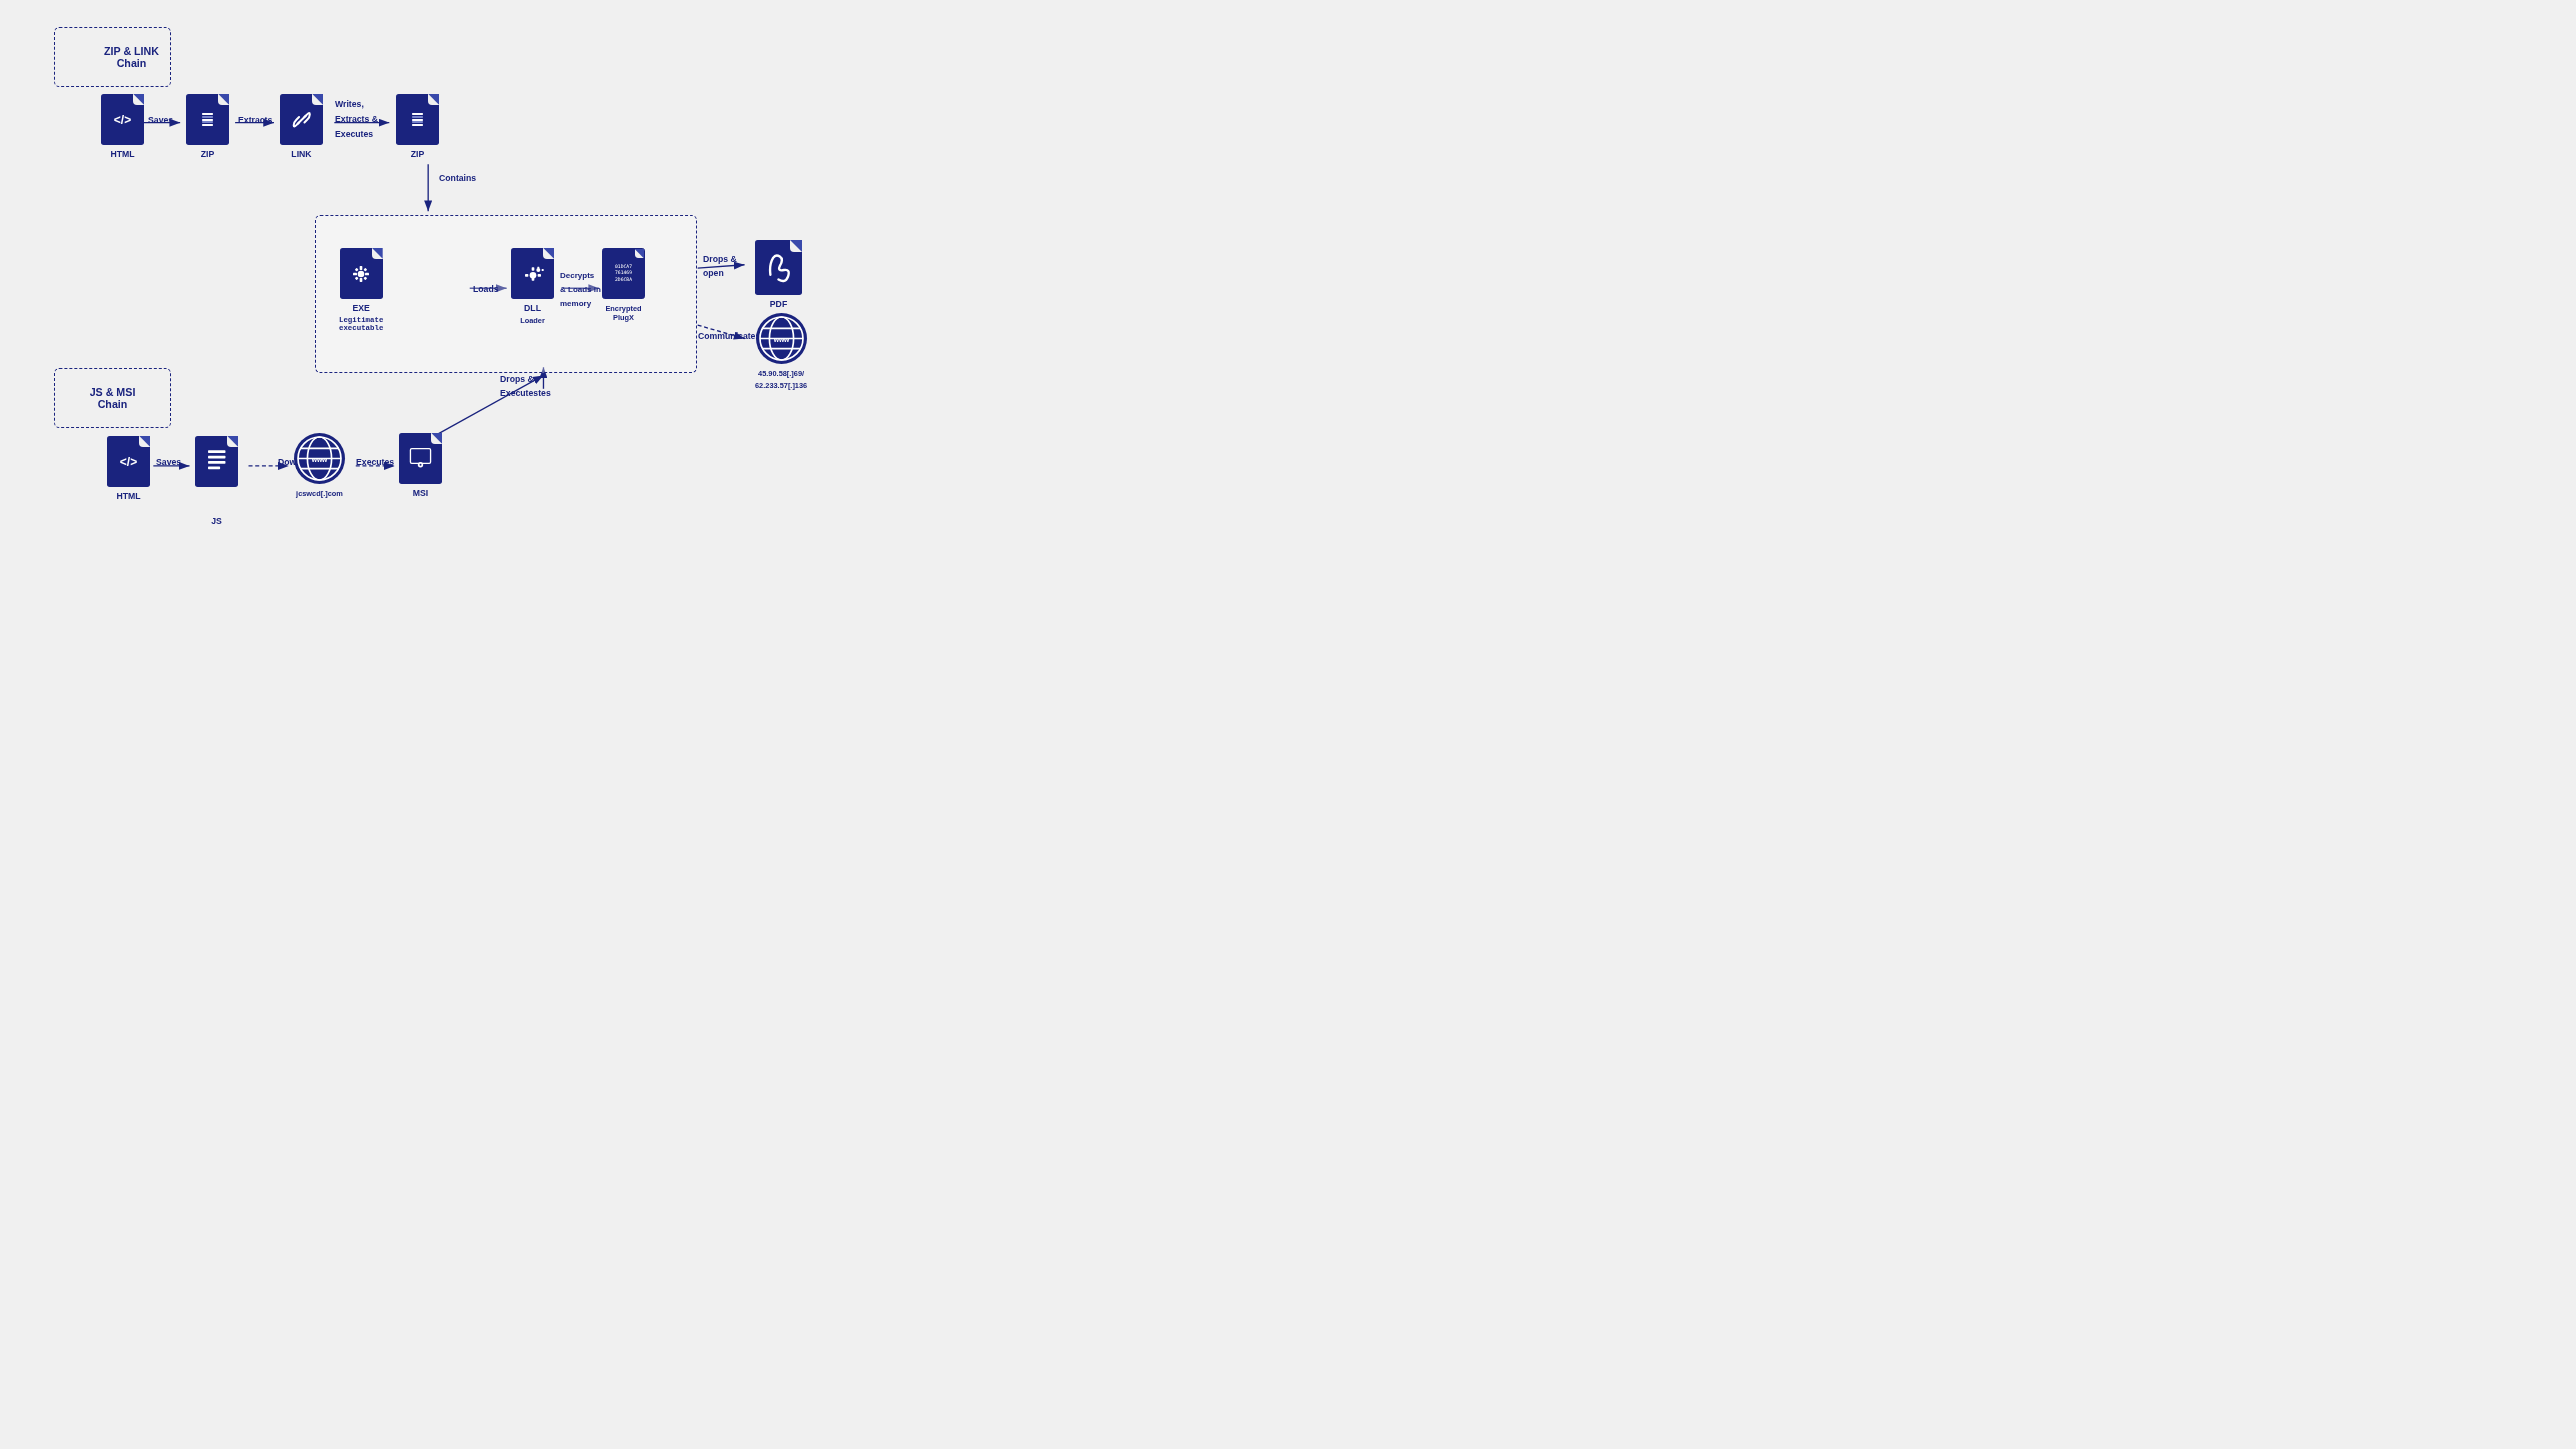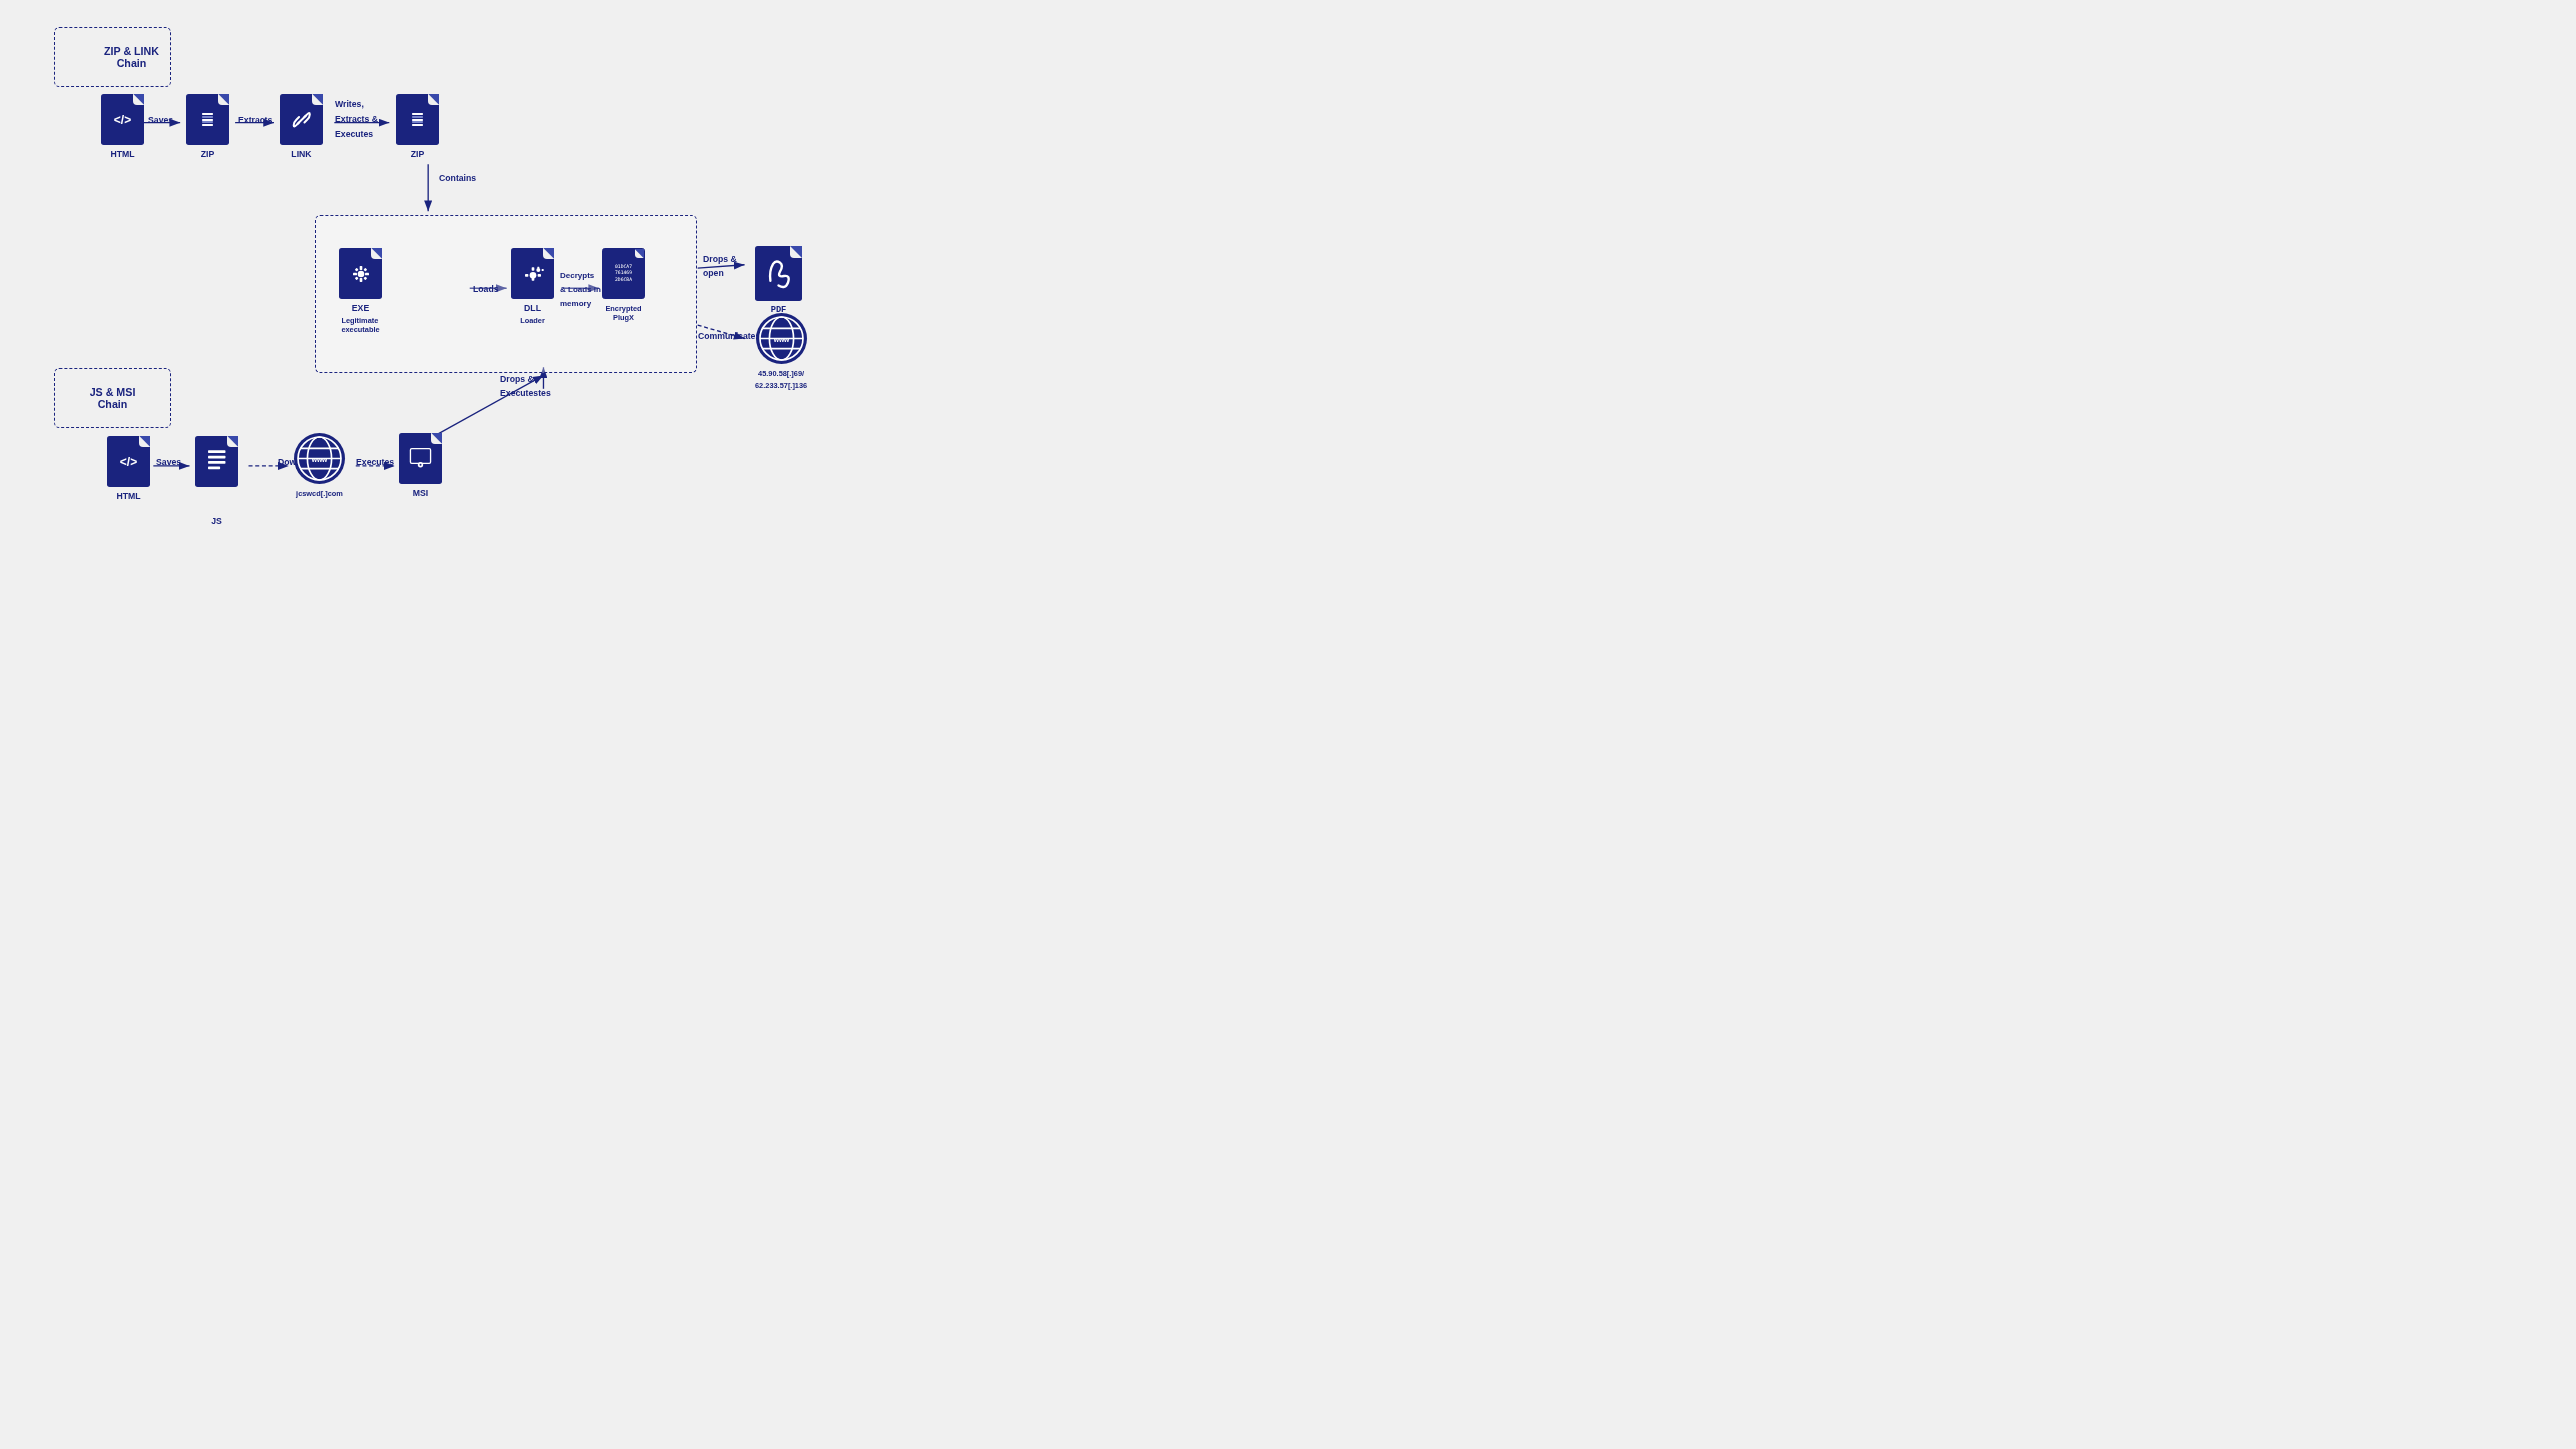--- a/index.html
+++ b/index.html
@@ -303,21 +303,21 @@
           <rect x="6" y="16" width="6" height="4" rx="1"></rect>
           <rect x="24" y="16" width="6" height="4" rx="1"></rect>
           <rect x="9.5" y="9.5" width="4" height="4" rx="1" transform="rotate(45 11.5 11.5)"></rect>
           <rect x="22.5" y="22.5" width="4" height="4" rx="1" transform="rotate(45 24.5 24.5)"></rect>
           <rect x="22.5" y="9.5" width="4" height="4" rx="1" transform="rotate(45 24.5 11.5)"></rect>
           <rect x="9.5" y="22.5" width="4" height="4" rx="1" transform="rotate(45 11.5 24.5)"></rect>
         </g>
       </svg>
     </div>
     <span class="file-label">EXE</span>
-    <span class="file-sublabel" style="text-align:left;white-space:pre-line;">Legitimate
+    <span class="file-sublabel" style="text-align:left;white-space:pre-line;font-family:Liberation Mono, monospace;">Legitimate
 executable</span>
   </div>
 
   <div class="abs" style="left:473px; top:282px;">
     <span class="arrow-label">Loads</span>
   </div>
 
   <div class="abs flex-col" style="left:511px; top:248px;">
     <div class="file-shape">
 
@@ -348,21 +348,21 @@
     <div class="encrypted-block">
       <span class="enc-text">01DCA7<br>761469<br>2D6CBA</span>
     </div>
     <span class="file-sublabel" style="text-align:center;white-space:pre-line;margin-top:2.7px;">Encrypted<br>PlugX</span>
   </div>
 
   <div class="abs" style="left:703px; top:252px; line-height:1.3;">
     <span class="arrow-label" style="white-space:pre-line;">Drops &amp;<br>open</span>
   </div>
 
-  <div class="abs flex-col" style="left:755px; top:246px;font-family:Liberation Mono, monospace;">
+  <div class="abs flex-col" style="left:755px; top:240px;">
     <div class="pdf-icon-shape">
 
       <svg width="27" height="34" viewBox="0 0 40 50">
         <path d="M8 35 Q6 20 12 10 Q16 4 22 8 Q28 12 22 22 Q18 30 28 28 Q38 26 34 38 Q30 48 20 42" stroke="white" stroke-width="3.5" fill="none" stroke-linecap="round"></path>
       </svg>
     </div>
     <span class="file-label">PDF</span>
   </div>
 
   <div class="abs" style="left:698px; top:329px; line-height:1.3;">

